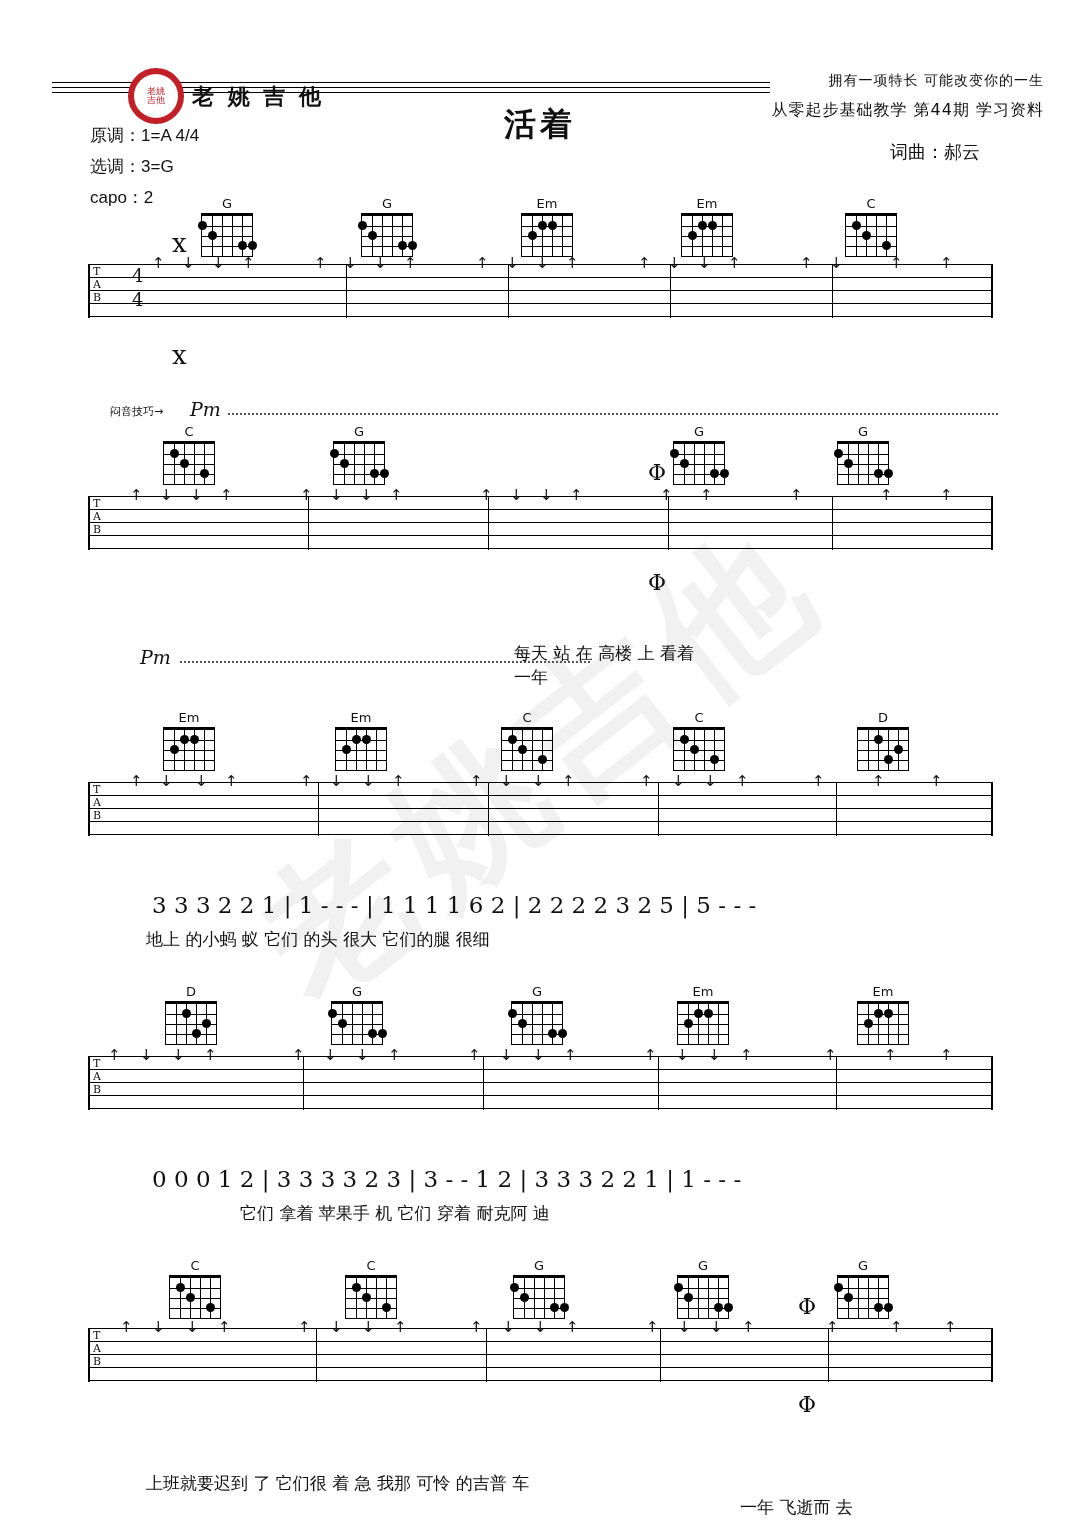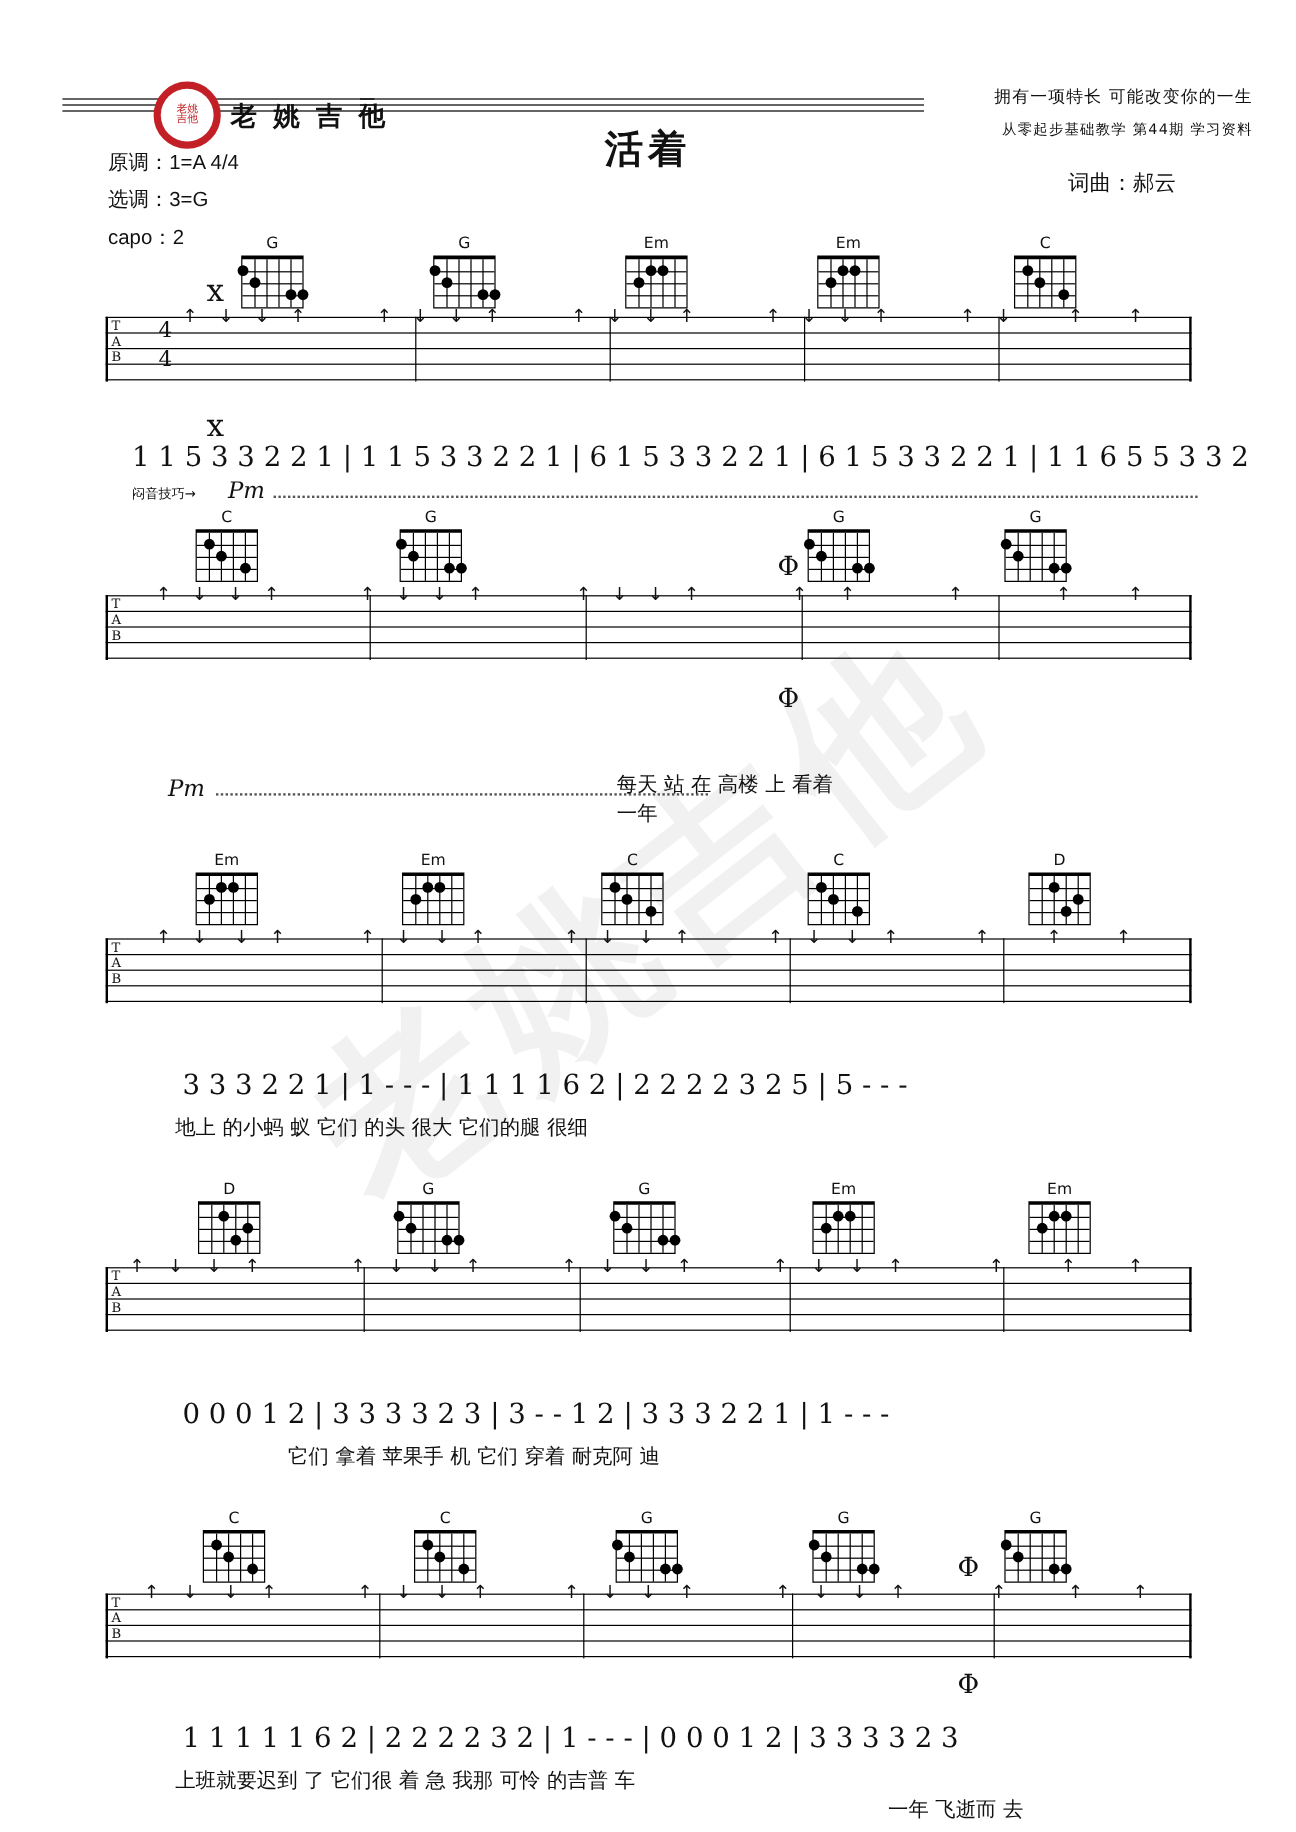--- a/index.html
+++ b/index.html
@@ -44,21 +44,21 @@
     width:44px;height:44px;border-radius:50%;background:#fff;
     display:flex;align-items:center;justify-content:center;
     font-size:9px;color:#c22026;font-family:"DejaVu Sans",sans-serif;
     line-height:1.0;text-align:center;
   }
   .brand{
     position:absolute;left:192px;top:52px;font-size:22px;font-weight:bold;
     letter-spacing:3px;font-family:"DejaVu Sans", sans-serif;
   }
   .slogan1{position:absolute;right:36px;top:42px;font-size:14px;font-family:"DejaVu Sans",sans-serif;letter-spacing:1px;}
-  .slogan2{position:absolute;right:36px;top:70px;font-size:12px;font-family:"DejaVu Sans",sans-serif;letter-spacing:1px;}
+  .slogan2{position:absolute;right:36px;top:70px;font-size:16px;font-family:"DejaVu Sans",sans-serif;letter-spacing:1px;}
 
   
   .title{
     position:absolute;left:0;top:103px;width:1080px;text-align:center;
     font-size:32px;font-weight:bold;letter-spacing:4px;
     font-family:"DejaVu Sans", sans-serif;
   }
   .meta{position:absolute;left:90px;top:120px;font-size:17px;line-height:31px;font-family:Liberation Sans, sans-serif;}
   .composer{position:absolute;right:100px;top:140px;font-size:18px;font-family:"DejaVu Sans",sans-serif;}
 
@@ -259,21 +259,20 @@
       <div class="arrow" style="left:668px;top:60px">↓</div>
       <div class="arrow" style="left:698px;top:60px">↓</div>
       <div class="arrow" style="left:728px;top:60px">↑</div>
       <div class="arrow" style="left:800px;top:60px">↑</div>
       <div class="arrow" style="left:830px;top:60px">↓</div>
       <div class="arrow" style="left:890px;top:60px">↑</div>
       <div class="arrow" style="left:940px;top:60px">↑</div>
     </div>
 
     <div class="segno" style="left:172px;top:144px;">x</div>
-    <div class="numrow" style="top:172px;left:110px;">1 1 5 3 3 2 2 1 | 1 1 5 3 3 2 2 1 | 6 1 5 3 3 2 2 1 | 6 1 5 3 3 2 2 1 | 1 1 6 5 5 3 3 2</div>
 
     <div class="smalllabel" style="left:110px;top:208px;">闷音技巧→</div>
     <div class="pm" style="left:190px;top:202px;">Pm</div>
     <div class="dotline" style="left:228px;top:216px;width:770px;"></div>
   </div>
 
   <div class="system" style="top:424px;height:250px;">
     <div class="chord" style="left:158px;top:0;">
       <div class="cname">C</div>
       <div class="grid">
@@ -741,18 +740,17 @@
       <div class="arrow" style="left:566px;top:62px">↑</div>
       <div class="arrow" style="left:646px;top:62px">↑</div>
       <div class="arrow" style="left:678px;top:62px">↓</div>
       <div class="arrow" style="left:710px;top:62px">↓</div>
       <div class="arrow" style="left:742px;top:62px">↑</div>
       <div class="arrow" style="left:826px;top:62px">↑</div>
       <div class="arrow" style="left:890px;top:62px">↑</div>
       <div class="arrow" style="left:944px;top:62px">↑</div>
     </div>
 
-    <div class="numrow" style="top:178px;left:152px;">1 1 1 1 1 6  2 | 2 2 2 2 3  2 | 1 - - - | 0 0 0  1 2 | 3 3  3 3 2  3</div>
     <div class="lyricrow" style="top:214px;left:146px;">上班就要迟到 了   它们很 着  急           我那 可怜 的吉普 车</div>
     <div class="lyricrow" style="top:238px;left:740px;">一年 飞逝而  去</div>
   </div>
 
 </div>
 
 </body></html>

